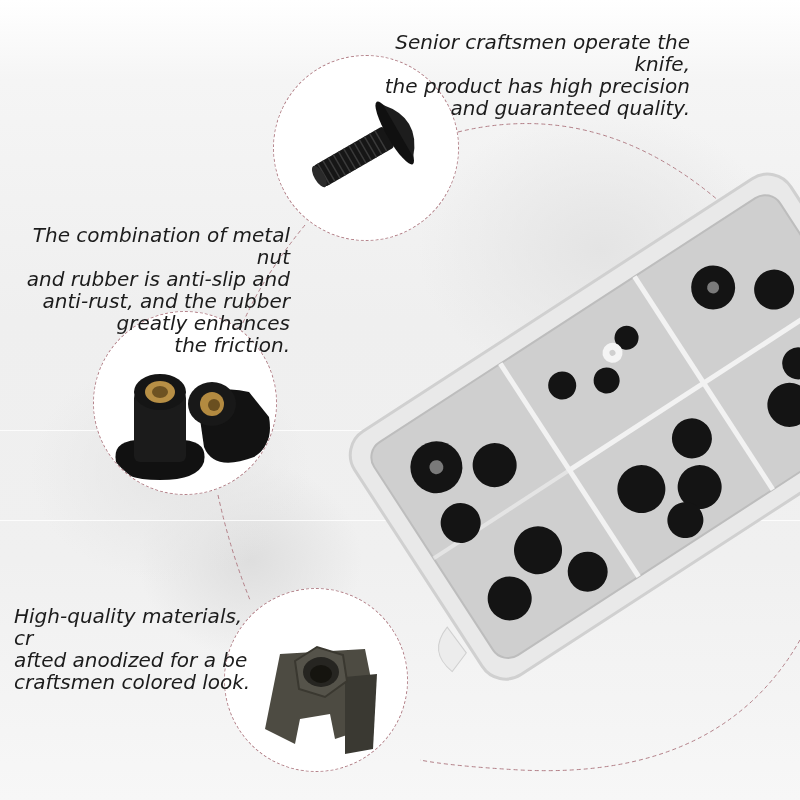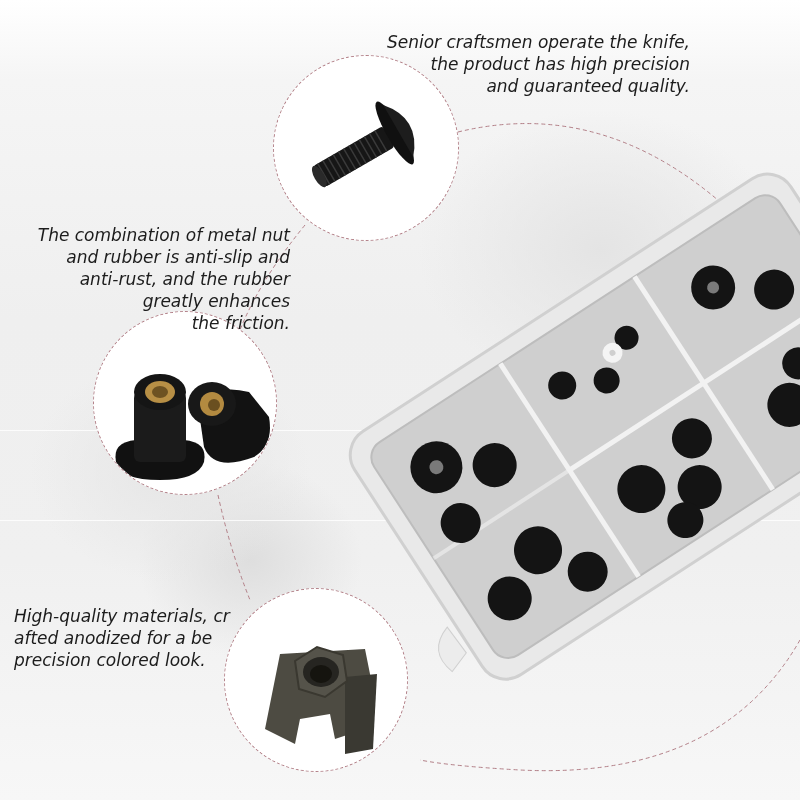--- a/index.html
+++ b/index.html
@@ -13,21 +13,21 @@
       background:
         radial-gradient(ellipse 260px 200px at 600px 250px, #e4e4e4 0%, rgba(228,228,228,0) 70%),
         radial-gradient(ellipse 200px 160px at 170px 470px, #e6e6e6 0%, rgba(230,230,230,0) 70%),
         radial-gradient(ellipse 160px 140px at 250px 560px, #dedede 0%, rgba(222,222,222,0) 70%),
         linear-gradient(180deg, #ffffff 0%, #f5f5f5 10%, #efefef 40%, #f0f0f0 70%, #f7f7f7 100%);
     }
     .bg-stripe { position: absolute; left: 0; right: 0; height: 1px; background: rgba(255,255,255,0.8); }
     .arcs { position: absolute; inset: 0; }
     .caption {
       position: absolute; font-style: italic; color: #1c1c1c;
-      font-size: 17px; line-height: 22px; white-space: pre-line;
+      font-size: 20px; line-height: 22px; white-space: pre-line;
     }
     .caption.right { text-align: right; }
     .circle {
       position: absolute; border-radius: 50%; background: #ffffff;
       border: 1px dashed #b38088; box-sizing: border-box; overflow: hidden;
     }
   </style>
 </head>
 <body>
 
@@ -137,13 +137,13 @@
 and guaranteed quality.</div>
 
 <div class="caption" style="left:10px;top:224px;width:280px;text-align:right;">The combination of metal nut
 and rubber is anti-slip and
 anti-rust, and the rubber
 greatly enhances
 the friction.</div>
 
 <div class="caption" style="left:14px;top:605px;width:240px;">High-quality materials, cr
 afted anodized for a be
-precision colored look.</div>
+craftsmen colored look.</div>
 
 </body></html>

